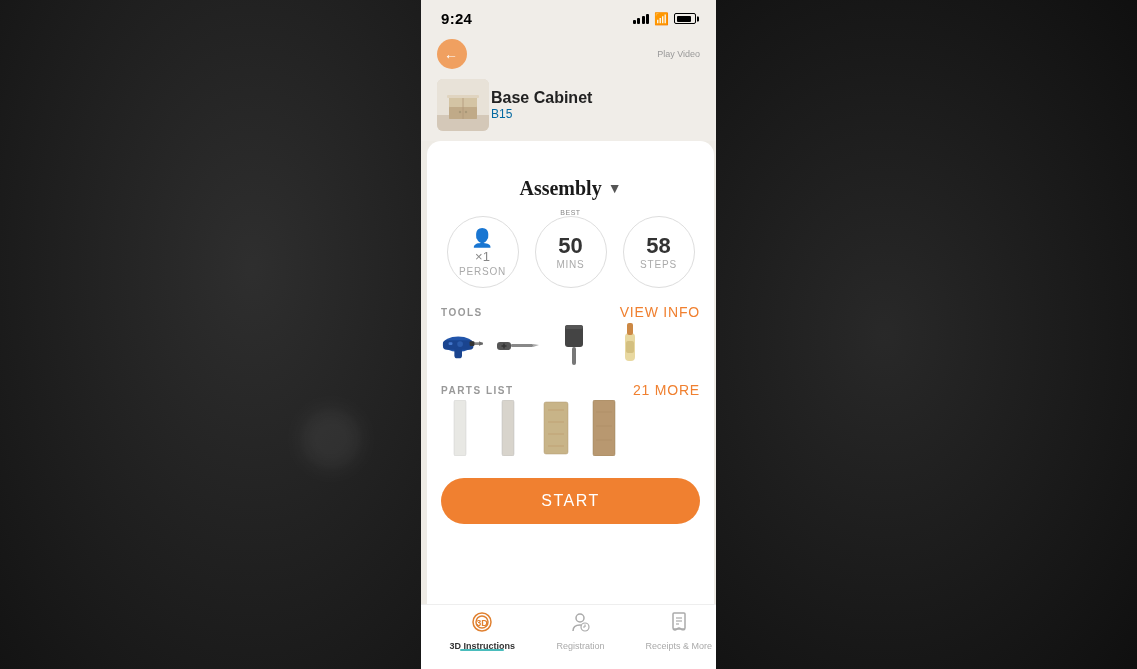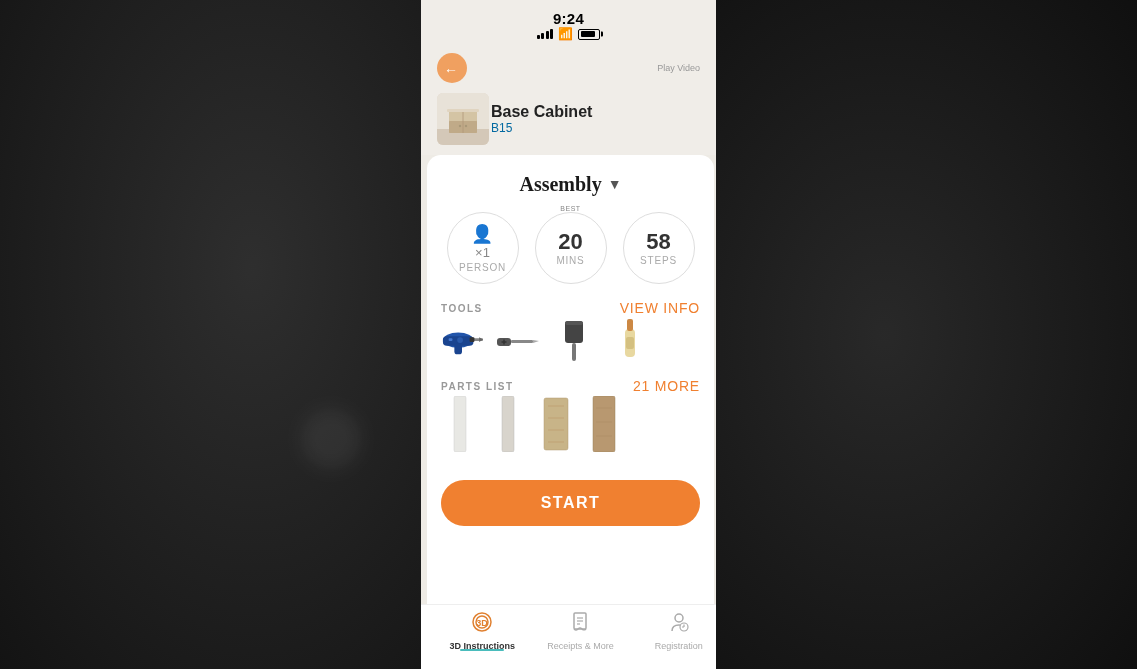--- a/index.html
+++ b/index.html
@@ -24,21 +24,20 @@
       flex-direction: column;
     }
 
     
     .status-bar {
       display: flex;
       justify-content: space-between;
       align-items: center;
       padding: 10px 20px 6px;
       background: #f0ede8;
-      flex-direction: column;
     }
     .status-time {
       font-size: 15px;
       font-weight: 600;
       color: #000;
       letter-spacing: 0.3px;
     }
     .status-icons {
       display: flex;
       align-items: center;
@@ -250,25 +249,25 @@
     }
 
     
     .start-button {
       background: #f08030;
       color: #fff;
       border: none;
       border-radius: 50px;
       padding: 14px;
       font-size: 16px;
-      font-weight: 700;
+      font-weight: 400;
       letter-spacing: 1.5px;
       cursor: pointer;
       width: 100%;
-      margin-top: 14px;
+      margin-top: 8px;
     }
 
     
     .bottom-nav {
       display: flex;
       background: #fff;
       border-top: 1px solid #eee;
       padding: 8px 0 12px;
     }
     .nav-item {
@@ -381,38 +380,38 @@
         <div class="product-code">B15</div>
       </div>
     </div>
 
     <div class="card-stack-wrapper">
 
       <div style="position:absolute;top:8px;left:14px;right:6px;bottom:0;background:#f0ede8;border-radius:14px 14px 0 0;z-index:0;"></div>
 
       <div style="position:absolute;top:4px;left:10px;right:4px;bottom:0;background:#f7f4f0;border-radius:14px 14px 0 0;z-index:1;"></div>
 
-      <div style="position:absolute;top:0;left:6px;right:2px;bottom:0;background:#fff;border-radius:14px 14px 0 0;z-index:2;display:flex;flex-direction:column;padding:18px 14px 14px;gap:12px;overflow:hidden;">
+      <div style="position:absolute;top:0;left:6px;right:2px;bottom:0;background:#fff;border-radius:14px 14px 0 0;z-index:2;display:flex;flex-direction:column;padding:36px 14px 14px;gap:12px;overflow:hidden;">
 
         <div class="assembly-title">
           <span>Assembly</span>
           <span class="dropdown-arrow">▼</span>
         </div>
 
         <div class="stats-row">
 
           <div class="stat-circle">
             <span style="font-size:18px;color:#ccc;">👤</span>
             <span style="font-size:13px;color:#888;">×1</span>
             <span class="stat-label">PERSON</span>
           </div>
 
           <div class="stat-circle">
             <span class="recommended-badge">BEST</span>
-            <span class="stat-value">20</span>
+            <span class="stat-value">50</span>
             <span class="stat-label">MINS</span>
           </div>
 
           <div class="stat-circle">
             <span class="stat-value">58</span>
             <span class="stat-label">STEPS</span>
           </div>
         </div>
 
         <div>
@@ -539,48 +538,48 @@
             
             <svg width="22" height="22" viewBox="0 0 22 22">
               <circle cx="11" cy="11" r="9" fill="none" stroke="#e08030" stroke-width="1.5"></circle>
               <circle cx="11" cy="11" r="6" fill="none" stroke="#e08030" stroke-width="1.5"></circle>
               <text x="11" y="15" text-anchor="middle" font-size="9" fill="#e08030" font-weight="bold">3D</text>
             </svg>
           </span>
         </div>
         <span class="nav-label active">3D Instructions</span>
         <div class="nav-3d-underline" style="position:absolute;bottom:0;left:20%;right:20%;height:2.5px;background:#4abcbc;border-radius:2px;"></div>
-      </div>
-
-      <div class="nav-item">
-        <span class="nav-icon">
-          <svg width="22" height="22" viewBox="0 0 22 22">
-            <rect x="5" y="2" width="12" height="16" fill="none" stroke="#aaa" stroke-width="1.5" rx="1"></rect>
-            <line x1="8" y1="7" x2="14" y2="7" stroke="#aaa" stroke-width="1.2"></line>
-            <line x1="8" y1="10" x2="14" y2="10" stroke="#aaa" stroke-width="1.2"></line>
-            <line x1="8" y1="13" x2="11" y2="13" stroke="#aaa" stroke-width="1.2"></line>
-
-            <path d="M5 18 Q7 20 9 18 Q11 16 13 18 Q15 20 17 18" fill="none" stroke="#aaa" stroke-width="1.2"></path>
-          </svg>
-        </span>
-        <span class="nav-label">Receipts &amp; More</span>
       </div>
 
       <div class="nav-item">
         <span class="nav-icon">
           <svg width="22" height="22" viewBox="0 0 22 22">
             <circle cx="11" cy="7" r="4" fill="none" stroke="#aaa" stroke-width="1.5"></circle>
             <path d="M4 20 Q4 14 11 14 Q18 14 18 20" fill="none" stroke="#aaa" stroke-width="1.5"></path>
             <circle cx="16" cy="16" r="4" fill="#fff" stroke="#aaa" stroke-width="1.2"></circle>
             <line x1="16" y1="13.5" x2="16" y2="16" stroke="#aaa" stroke-width="1.2"></line>
             <line x1="14" y1="16" x2="16" y2="16" stroke="#aaa" stroke-width="1.2"></line>
           </svg>
         </span>
         <span class="nav-label">Registration</span>
       </div>
+
+      <div class="nav-item">
+        <span class="nav-icon">
+          <svg width="22" height="22" viewBox="0 0 22 22">
+            <rect x="5" y="2" width="12" height="16" fill="none" stroke="#aaa" stroke-width="1.5" rx="1"></rect>
+            <line x1="8" y1="7" x2="14" y2="7" stroke="#aaa" stroke-width="1.2"></line>
+            <line x1="8" y1="10" x2="14" y2="10" stroke="#aaa" stroke-width="1.2"></line>
+            <line x1="8" y1="13" x2="11" y2="13" stroke="#aaa" stroke-width="1.2"></line>
+
+            <path d="M5 18 Q7 20 9 18 Q11 16 13 18 Q15 20 17 18" fill="none" stroke="#aaa" stroke-width="1.2"></path>
+          </svg>
+        </span>
+        <span class="nav-label">Receipts &amp; More</span>
+      </div>
     </div>
 
   </div>
 
   <div style="flex:1;background:#1c1c1c;position:relative;overflow:hidden;">
     <div style="position:absolute;inset:0;background:radial-gradient(ellipse at 40% 50%, #2a2a2a 0%, #0e0e0e 100%);opacity:0.9;"></div>
   </div>
 
 </div>
 

